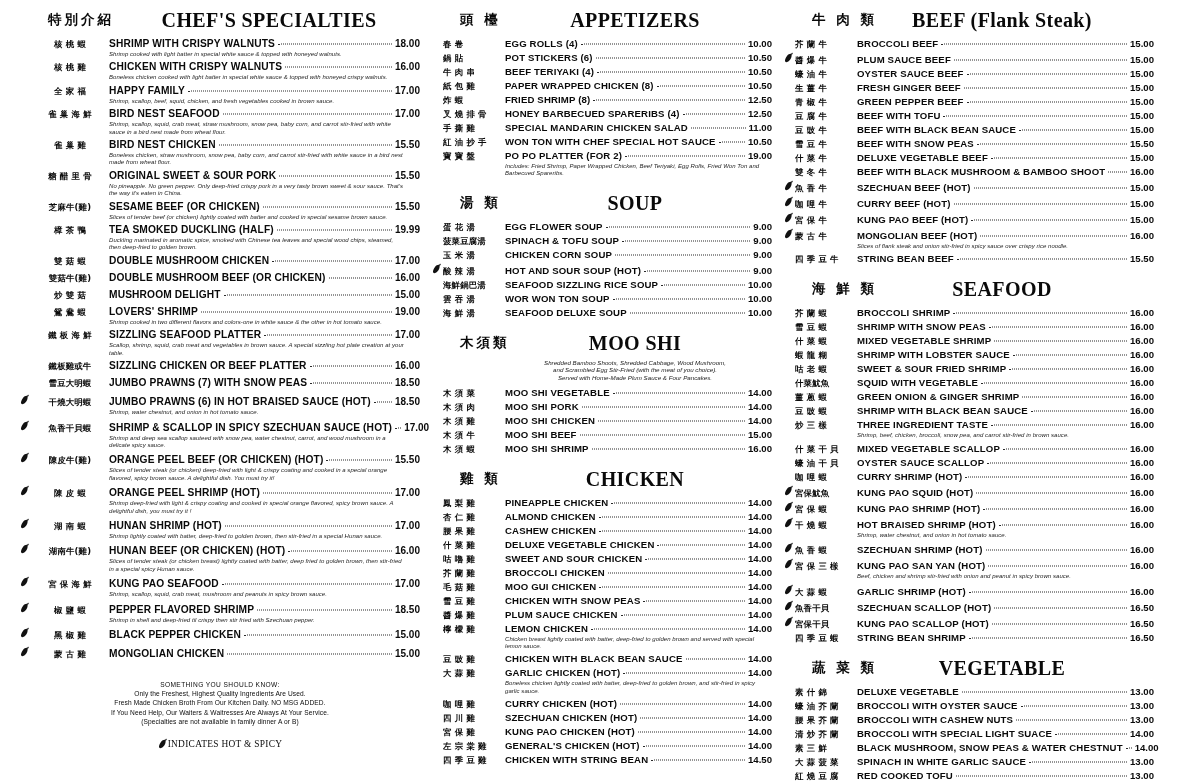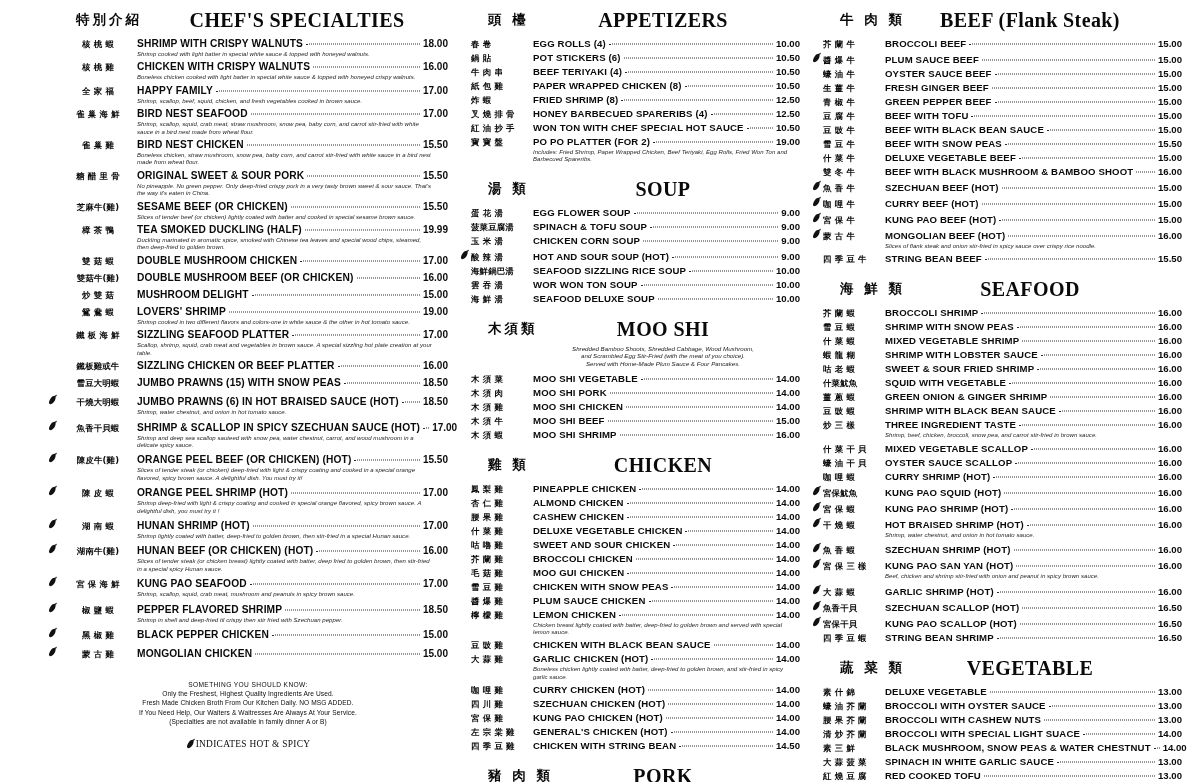--- a/index.html
+++ b/index.html
@@ -8,21 +8,20 @@
     background:#ffffff;
     font-family:"Liberation Sans", sans-serif;
     color:#0a0a0a;
     overflow:hidden;
   }
   .page{
     width:1164px;height:782px;
     display:flex;
     box-sizing:border-box;
     padding:10px 6px 4px 6px;
-    margin-left:28px;
   }
   .col{
     box-sizing:border-box;
     position:relative;
   }
   .col-1{width:420px;padding:0 6px 0 14px;}
   .col-2{width:400px;padding:0 6px 0 6px;}
   .col-3{width:380px;padding:0 4px 0 6px;}
 
   
@@ -265,21 +264,21 @@
         <span class="chili"></span>
         <span class="cn">鐵板雞或牛</span>
         <span class="name">SIZZLING CHICKEN OR BEEF PLATTER</span>
         <span class="leader"></span>
         <span class="price">16.00</span>
       </div>
       <div class="gap-s"></div>
       <div class="item">
         <span class="chili"></span>
         <span class="cn">雪豆大明蝦</span>
-        <span class="name">JUMBO PRAWNS (15) WITH SNOW PEAS</span>
+        <span class="name">JUMBO PRAWNS (7) WITH SNOW PEAS</span>
         <span class="leader"></span>
         <span class="price">18.50</span>
       </div>
       <div class="gap-s"></div>
       <div class="item">
         <span class="chili">
           <svg width="10" height="11" viewBox="0 0 10 11">
             <path d="M8.6 1.0 C8.0 0.6 7.4 1.2 7.2 1.9 C6.0 1.6 4.2 2.4 2.8 4.2 C1.4 6.0 0.6 8.4 1.2 9.6 C1.8 10.8 3.8 10.2 5.4 8.6 C7.0 7.0 7.9 4.6 7.6 2.6 C8.3 2.5 9.1 1.5 8.6 1.0 Z" fill="#111"></path>
           </svg>
         </span>
@@ -453,20 +452,27 @@
       </div>
       <div class="item">
         <span class="chili"></span>
         <span class="cn">叉 燒 排 骨</span>
         <span class="name">HONEY BARBECUED SPARERIBS (4)</span>
         <span class="leader"></span>
         <span class="price">12.50</span>
       </div>
       <div class="item">
         <span class="chili"></span>
+        <span class="cn">手 撕 雞</span>
+        <span class="name">SPECIAL MANDARIN CHICKEN SALAD</span>
+        <span class="leader"></span>
+        <span class="price">11.00</span>
+      </div>
+      <div class="item">
+        <span class="chili"></span>
         <span class="cn">紅 油 抄 手</span>
         <span class="name">WON TON WITH CHEF SPECIAL HOT SAUCE</span>
         <span class="leader"></span>
         <span class="price">10.50</span>
       </div>
       <div class="item">
         <span class="chili"></span>
         <span class="cn">寶 寶 盤</span>
         <span class="name">PO PO PLATTER (FOR 2)</span>
         <span class="leader"></span>

